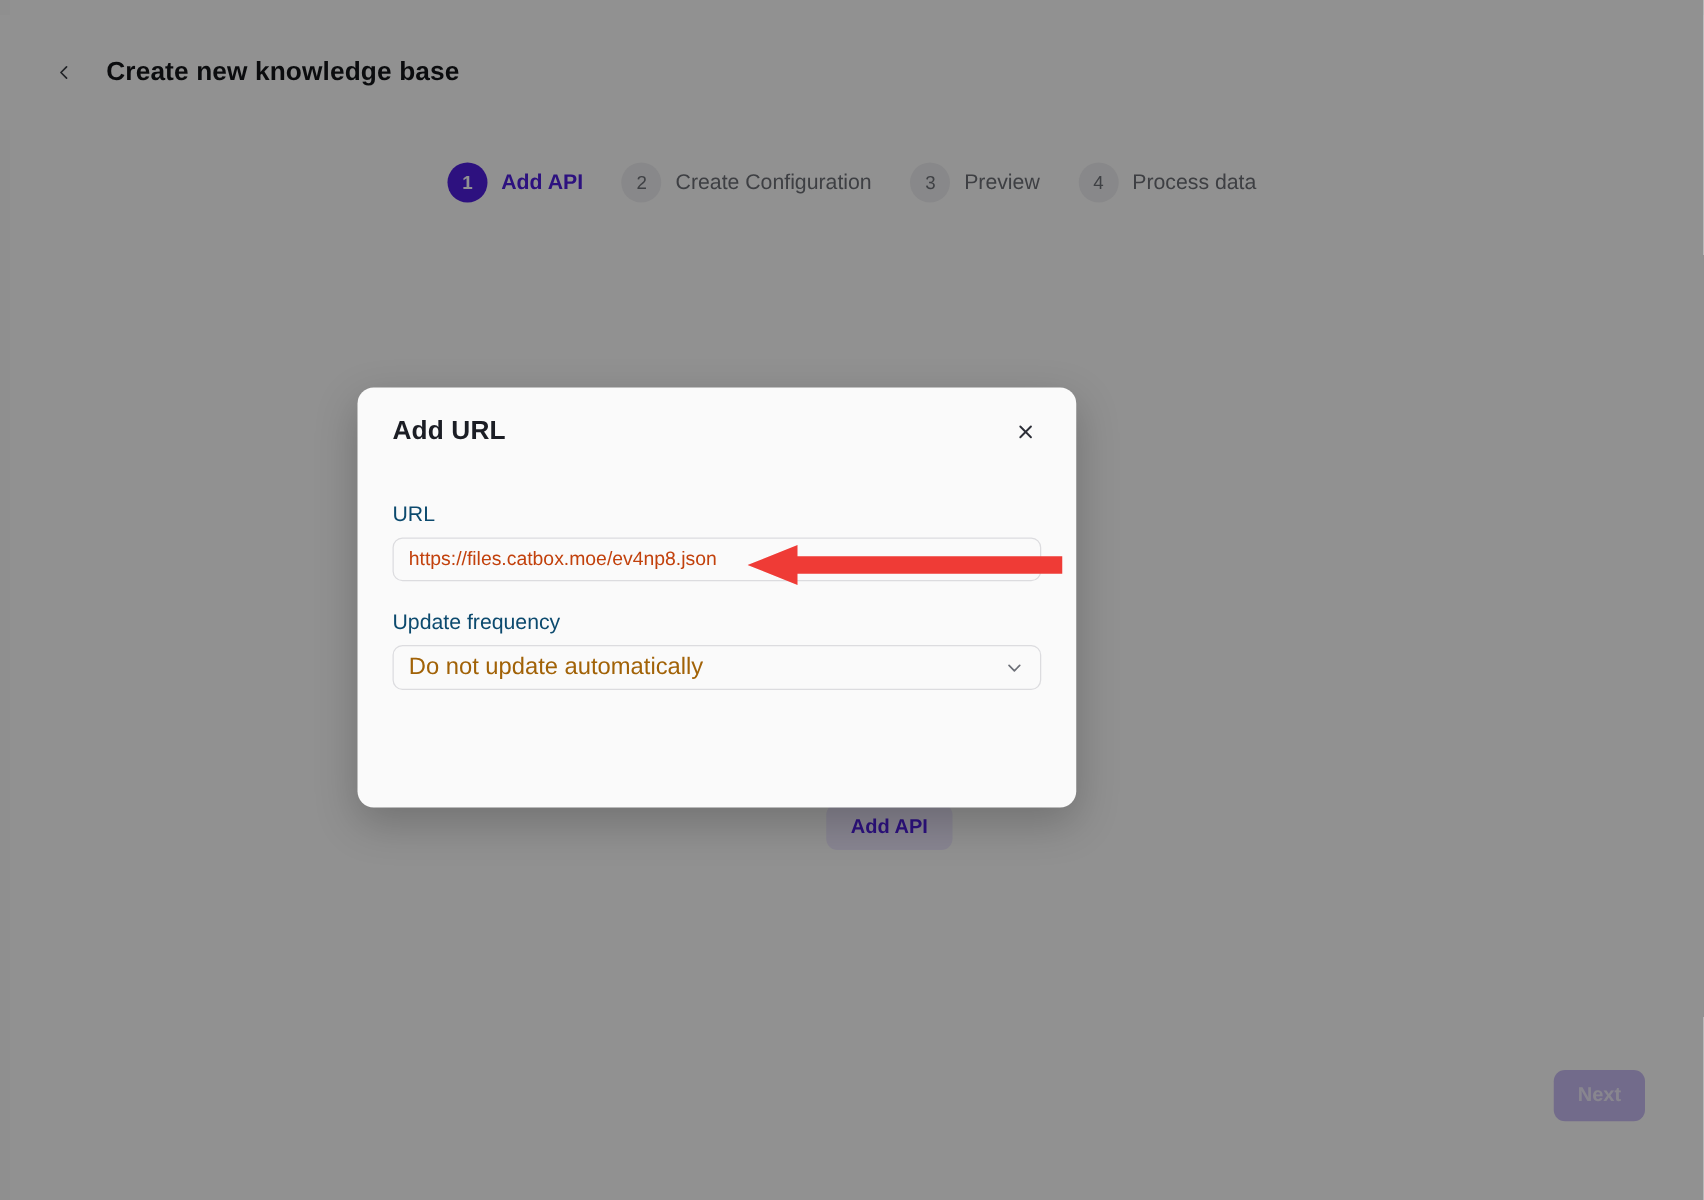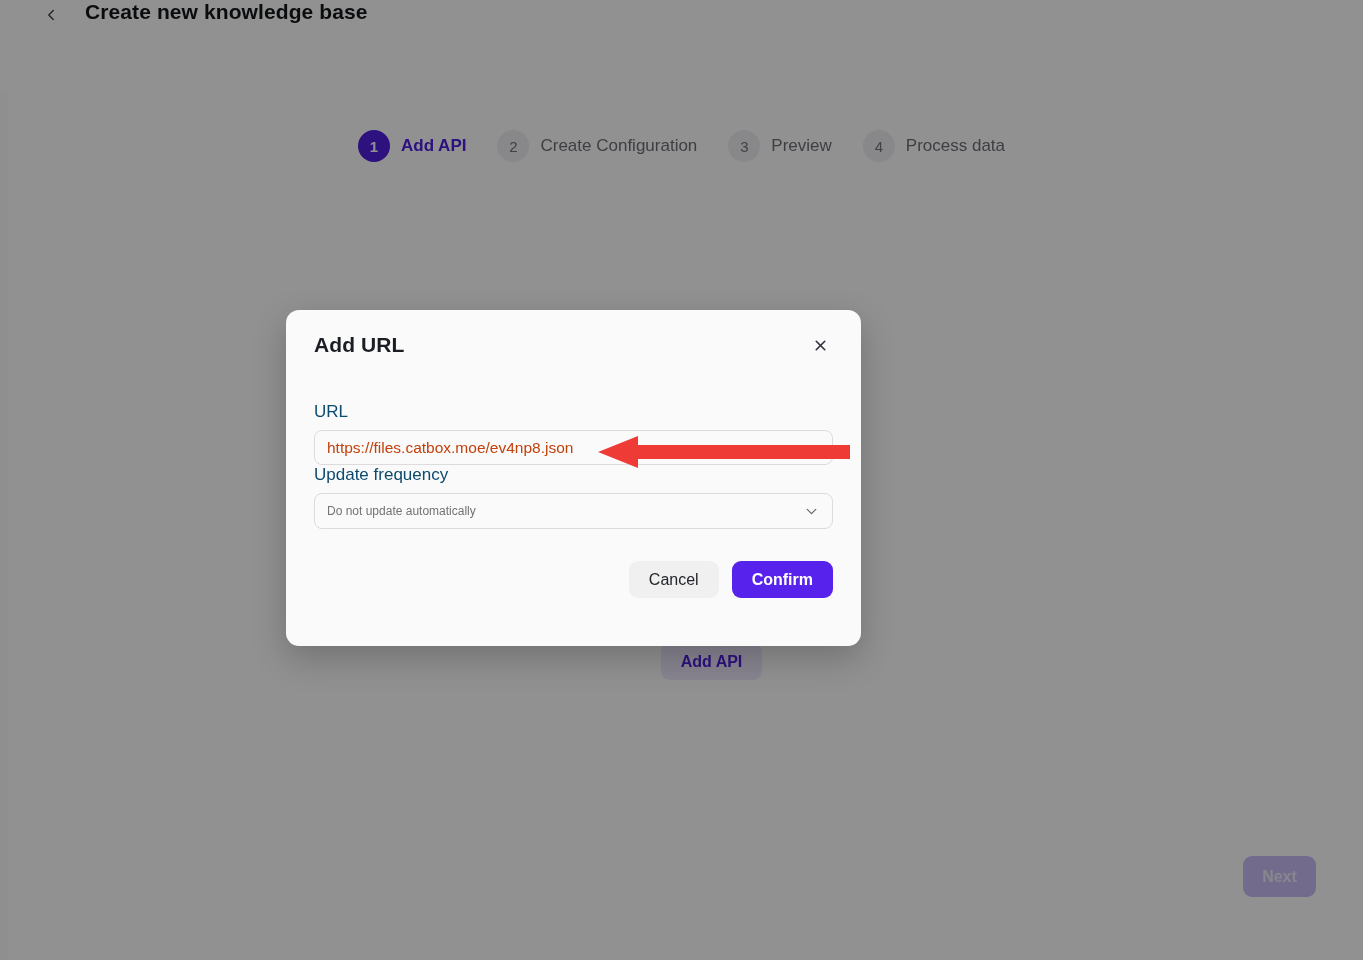--- a/index.html
+++ b/index.html
@@ -25,23 +25,24 @@
 
   #page-left-strip {
     position: absolute;
     left: 0; top: 0;
     width: 8px; height: 960px;
     background: #fbfbfc;
   }
 
   #header {
     position: absolute;
-    left: 0; top: 0;
+    left: 0; top: 12px;
     width: 1363px; height: 92px;
     display: flex;
+    align-items: center;
     padding-left: 36px;
     background: #ffffff;
   }
 
   #back-btn {
     width: 30px; height: 30px;
     display: flex; align-items: center; justify-content: center;
     cursor: pointer;
     color: #3b3f46;
     flex: 0 0 auto;
@@ -196,37 +197,37 @@
     border: 1px solid #dcdcdf;
     border-radius: 8px;
     background: #fafafa;
     padding: 0 12px;
     font-size: 15.5px;
     color: #c2410c;
     font-family: "Liberation Sans", sans-serif;
     outline: none;
   }
 
-  #freq-field-group { }
+  #freq-field-group { margin-top: 23px; }
 
   #freq-select {
     width: 519px;
     height: 36px;
     border: 1px solid #dcdcdf;
     border-radius: 8px;
     background: #fafafa;
     padding: 0 12px;
     display: flex;
     align-items: center;
     justify-content: space-between;
     cursor: pointer;
   }
   #freq-value {
-    font-size: 12px;
-    color: #737373;
+    font-size: 19px;
+    color: #a16207;
   }
   #chevron-down {
     color: #6c6f77;
     display: flex;
     align-items: center;
   }
 
   #modal-actions {
     display: flex;
     justify-content: flex-end;
@@ -340,22 +341,18 @@
     <div id="freq-select">
       <span id="freq-value">Do not update automatically</span>
       <span id="chevron-down">
         <svg width="17" height="17" viewBox="0 0 24 24" fill="none" stroke="currentColor" stroke-width="1.9" stroke-linecap="round" stroke-linejoin="round">
           <polyline points="6 9 12 15 18 9"></polyline>
         </svg>
       </span>
     </div>
   </div>
 
-  <div id="modal-actions">
-    <button id="cancel-button">Cancel</button>
-    <button id="confirm-button">Confirm</button>
-  </div>
 
 </div>
 
 <svg id="annotation-arrow" viewBox="0 0 252 32">
   <polygon points="0,16 40,0 40,9 252,9 252,23 40,23 40,32" fill="#ef3b36"></polygon>
 </svg>
 
 </body></html>

